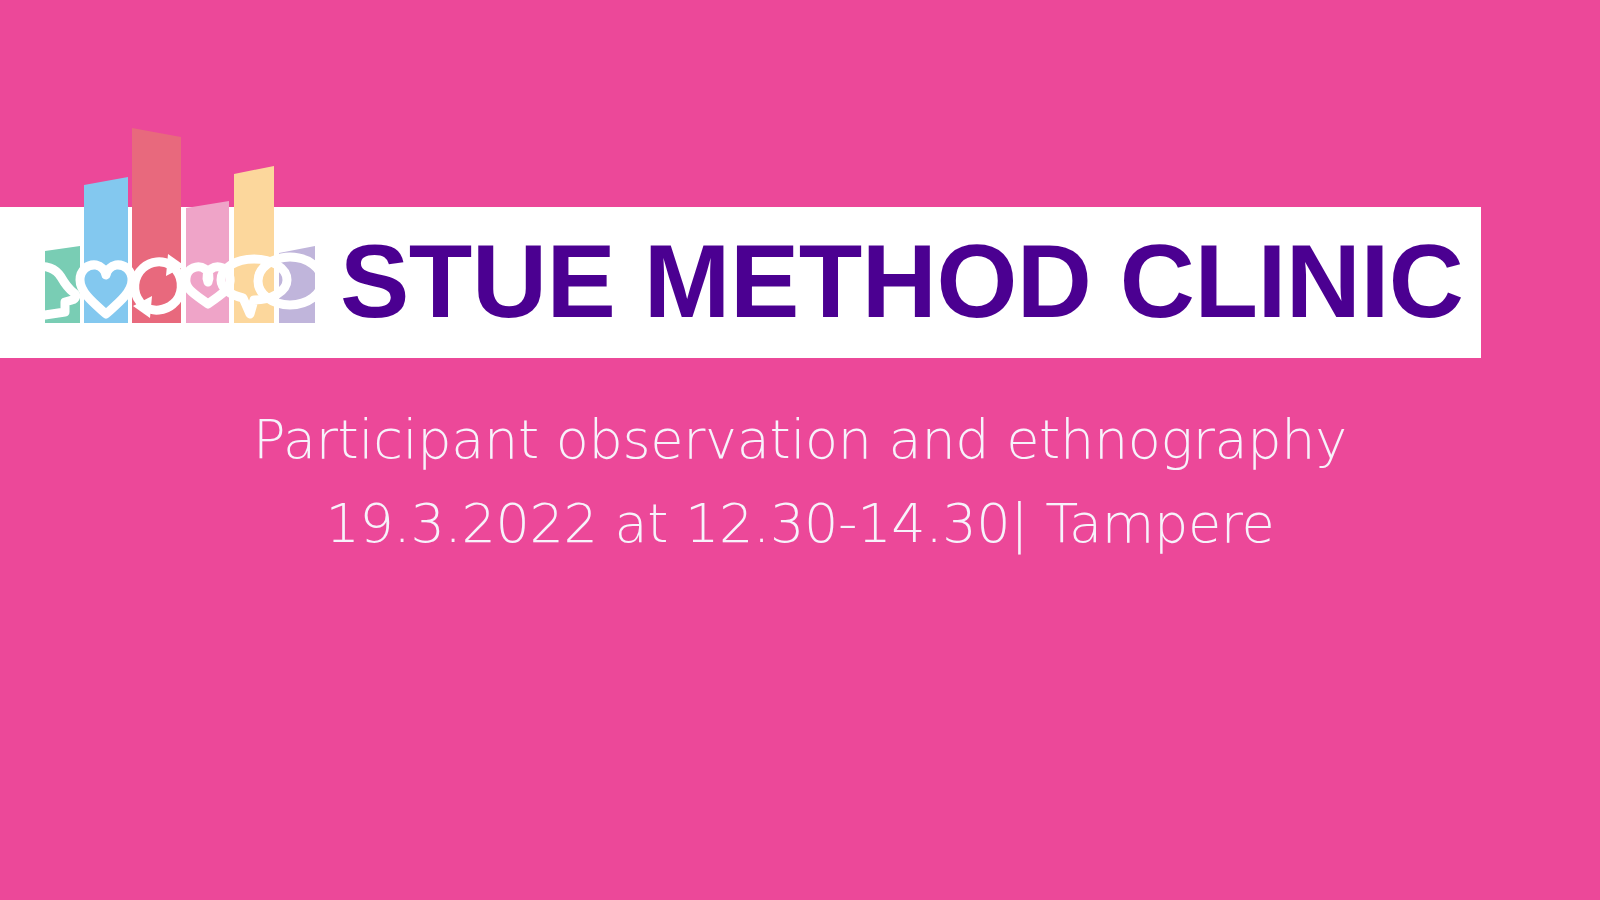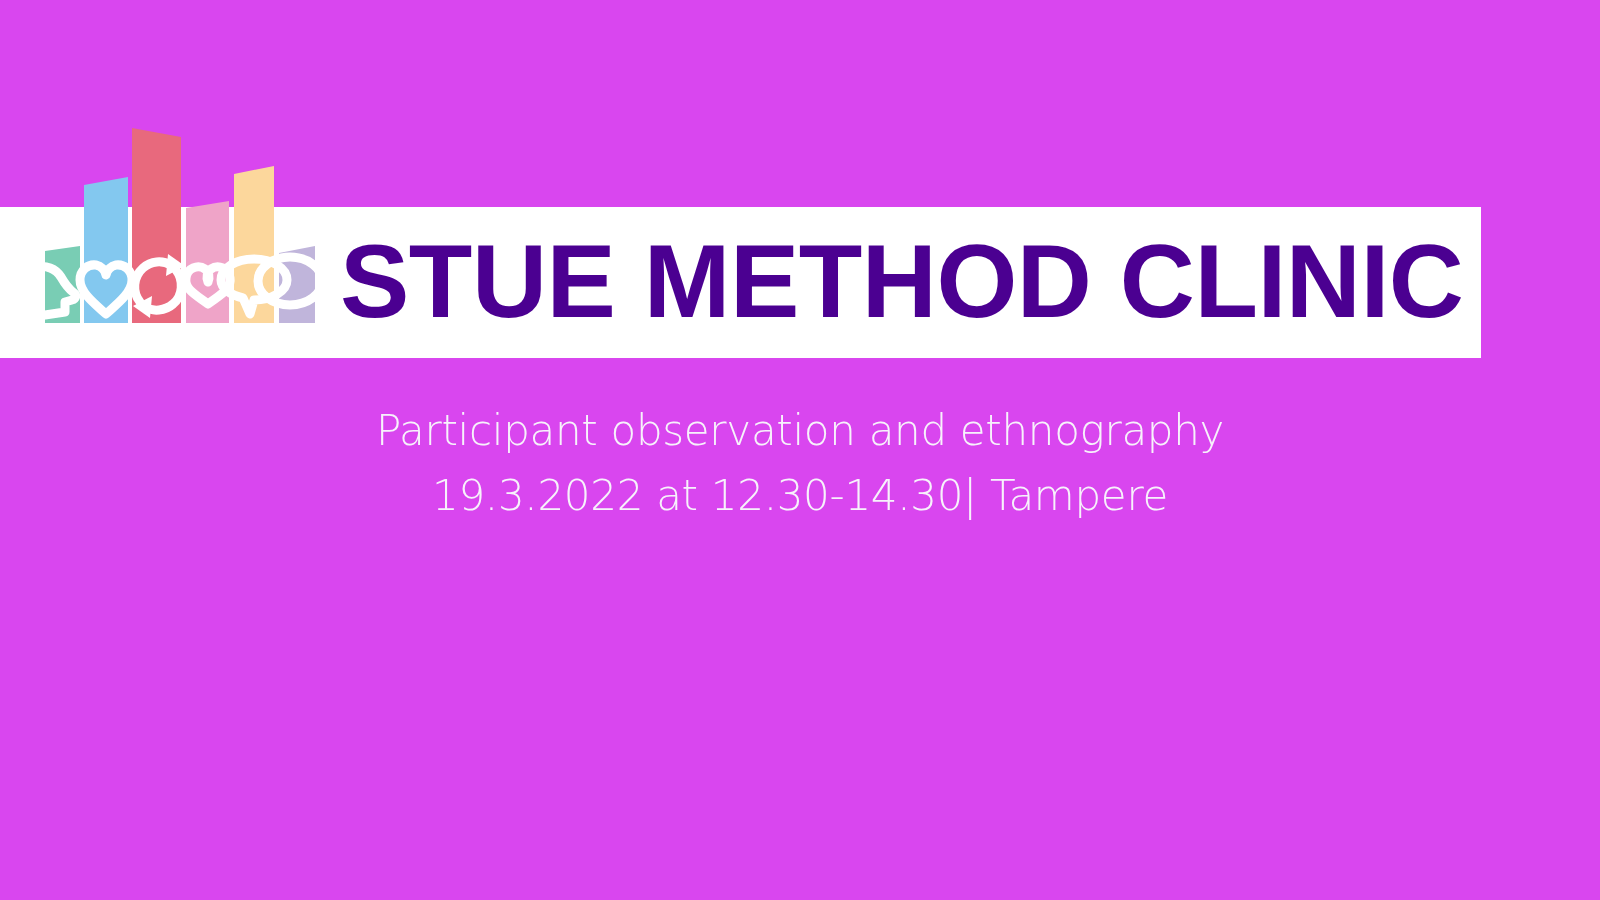--- a/index.html
+++ b/index.html
@@ -7,21 +7,21 @@
   html,body { width:1600px; height:900px; }
   body {
     background:#4B0091;
     font-family:"Liberation Sans", sans-serif;
     overflow:hidden;
     position:relative;
   }
   #stage {
     position:absolute; left:0; top:0;
     width:1600px; height:900px;
-    background:#d946ef;
+    background:#ec4899;
   }
 
   
   .banner {
     position:absolute;
     left:0; top:207px;
     width:1481px; height:151px;
     background:#ffffff;
   }
 
@@ -57,21 +57,21 @@
   .subtitle {
     position:absolute;
     left:0; top:398px;
     width:1600px;
     text-align:center;
     z-index:4;
   }
   .sub-line {
     font-family:"DejaVu Sans", sans-serif;
     font-weight:300;
-    font-size:42px;
+    font-size:54px;
     color:#f7f2fb;
     line-height:1.55;
     white-space:nowrap;
     letter-spacing:-0.3px;
   }
 </style>
 </head>
 <body>
 
 <div id="stage">

